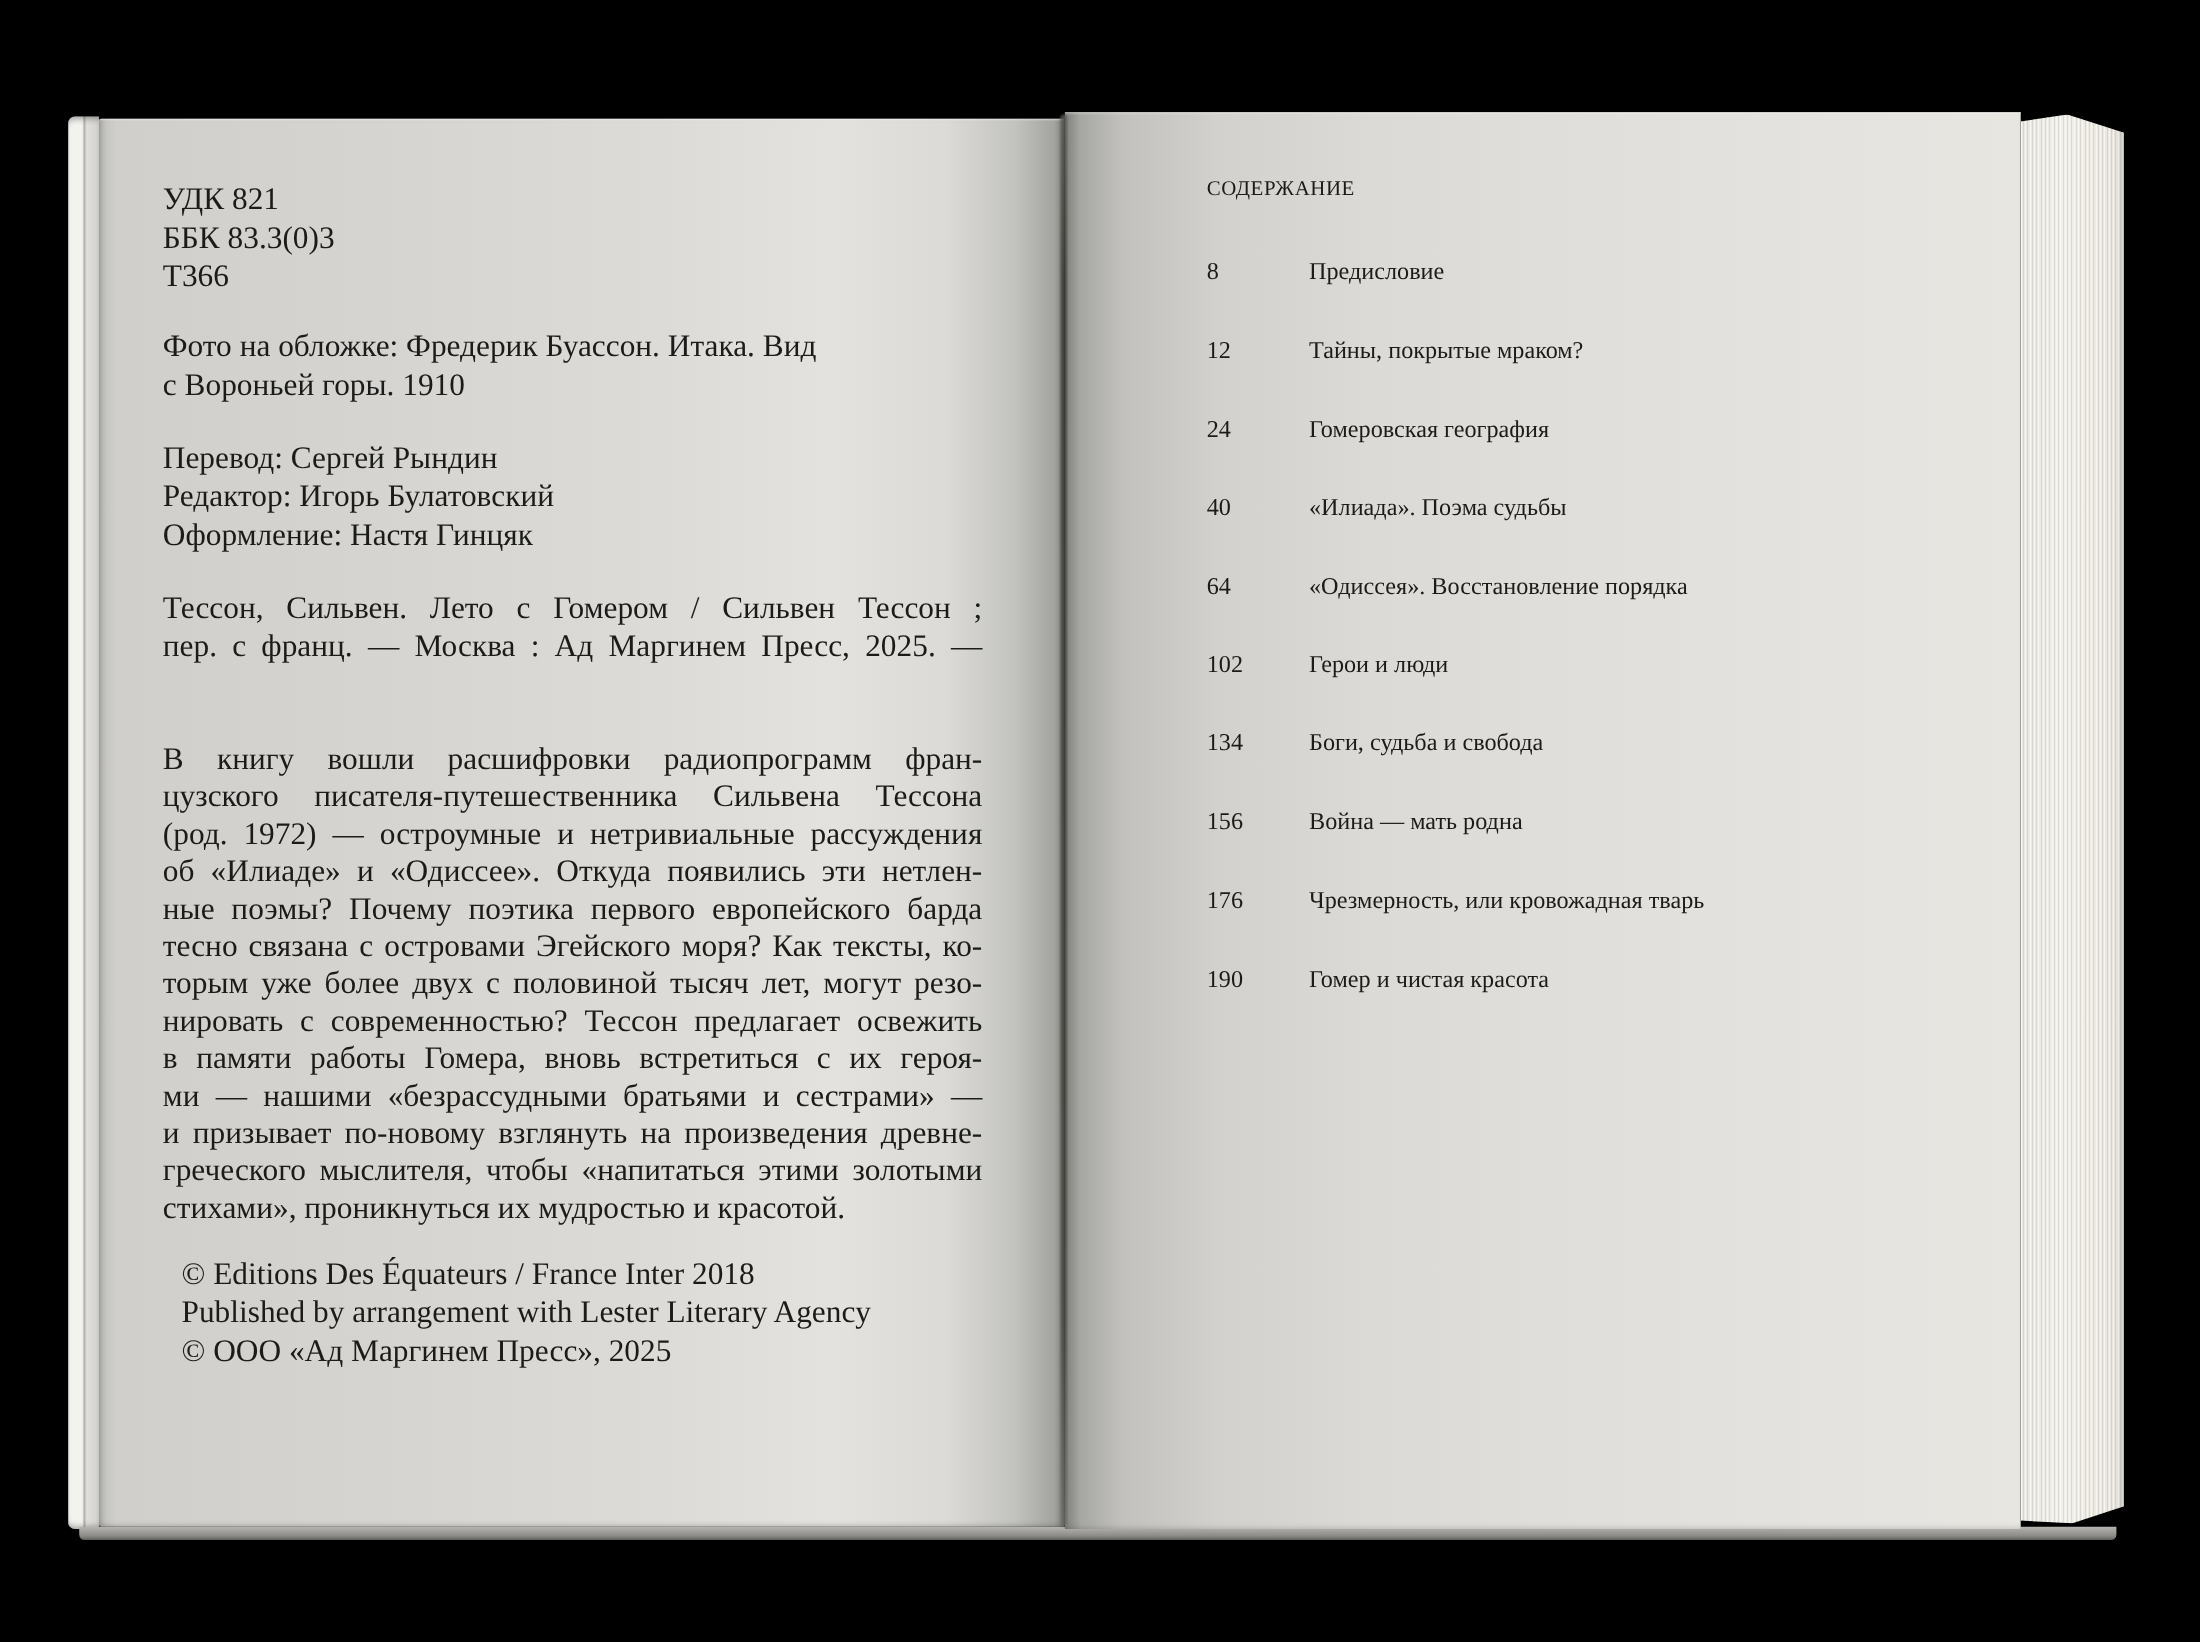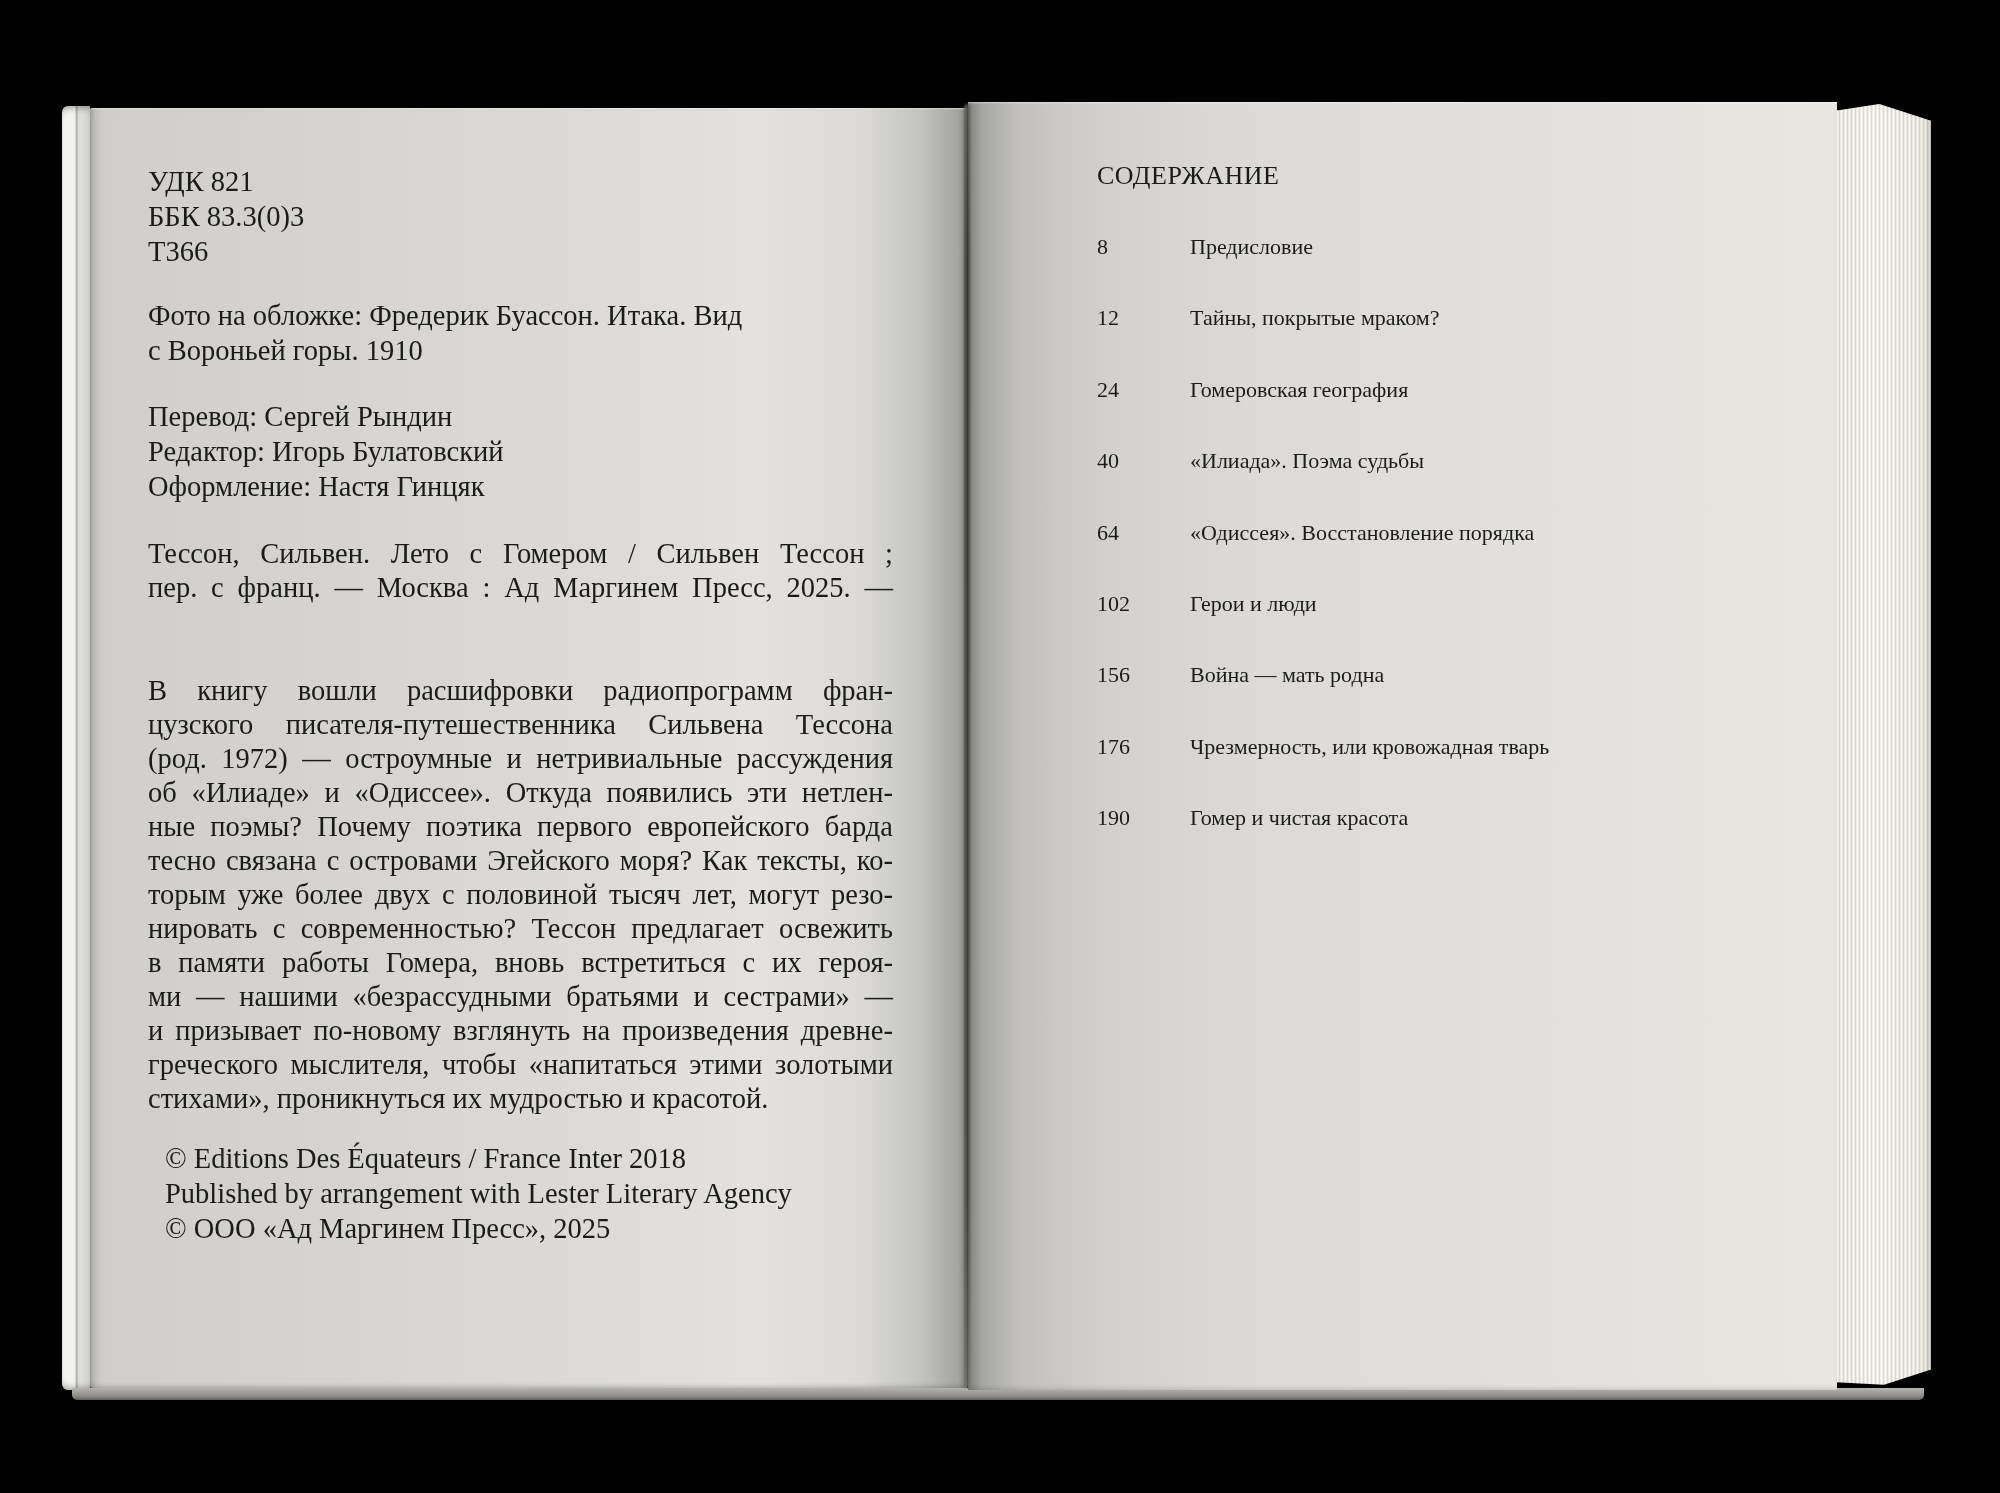--- a/index.html
+++ b/index.html
@@ -50,21 +50,21 @@
   .tb{position:absolute;left:58px;width:745px;font-size:28.5px;line-height:35px;}
   .tb .jline{text-align:justify;text-align-last:justify;}
   .tb.tight{line-height:34px;}
   .b-catalog{top:56px;}
   .b-photo{top:190px;}
   .b-credits{top:291px;}
   .b-biblio{top:429px;}
   .b-annot{top:566px;}
   .b-copy{top:1033px;margin-left:17px;}
 
-  .toc-title{position:absolute;left:129px;top:59px;font-size:26px;letter-spacing:.5px;}
+  .toc-title{position:absolute;left:129px;top:59px;font-size:19px;letter-spacing:.5px;}
   .toc-list{position:absolute;left:129px;top:127px;width:700px;}
   .toc-row{height:71.4px;font-size:22px;line-height:35px;}
   .toc-num{display:inline-block;width:93px;}
 </style>
 </head>
 <body>
 
 <div id="canvas">
   <div class="book">
 
@@ -134,20 +134,23 @@
         <div class="toc-row">
           <span class="toc-num">40</span><span>«Илиада». Поэма судьбы</span>
         </div>
         <div class="toc-row">
           <span class="toc-num">64</span><span>«Одиссея». Восстановление порядка</span>
         </div>
         <div class="toc-row">
           <span class="toc-num">102</span><span>Герои и люди</span>
         </div>
         <div class="toc-row">
+          <span class="toc-num">134</span><span>Боги, судьба и свобода</span>
+        </div>
+        <div class="toc-row">
           <span class="toc-num">156</span><span>Война — мать родна</span>
         </div>
         <div class="toc-row">
           <span class="toc-num">176</span><span>Чрезмерность, или кровожадная тварь</span>
         </div>
         <div class="toc-row">
           <span class="toc-num">190</span><span>Гомер и чистая красота</span>
         </div>
       </div>
     </div>

